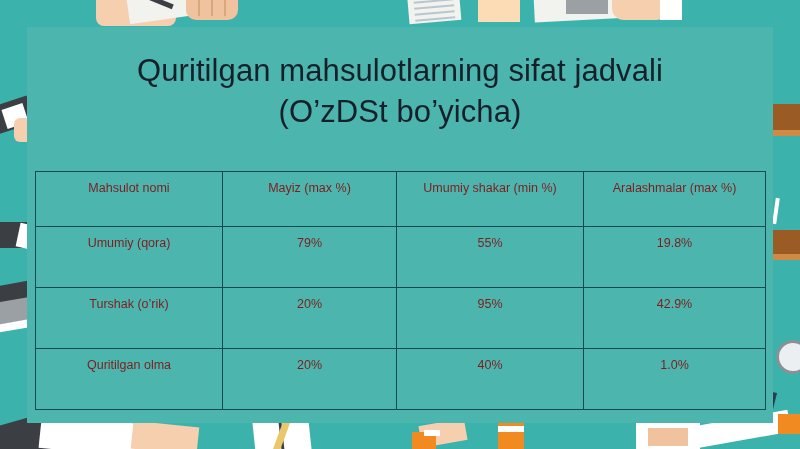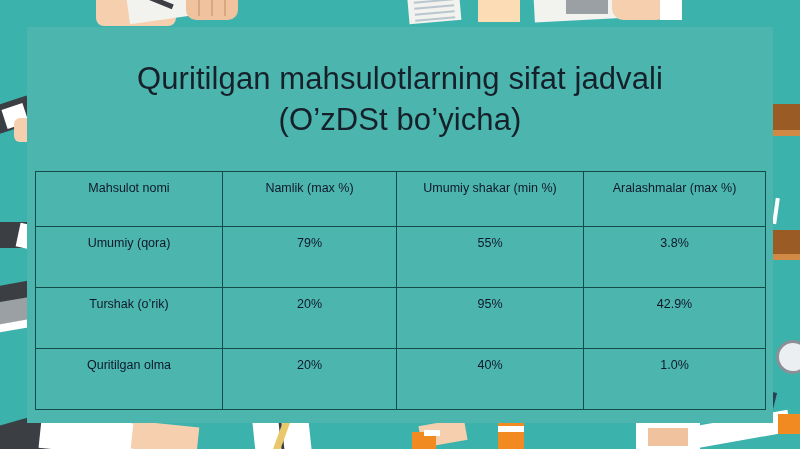--- a/index.html
+++ b/index.html
@@ -55,21 +55,21 @@
   #card {
     position: absolute;
     left: 27px;
     top: 27px;
     width: 746px;
     height: 396px;
     background: #4cb6ae;
   }
 
   #title {
-    margin: 8px;
+    margin: 0;
     padding: 24px 40px 0 40px;
     text-align: center;
     color: #16202b;
     font-size: 31px;
     font-weight: 400;
     line-height: 1.32;
     letter-spacing: 0.1px;
     white-space: pre-line;
   }
 
@@ -78,21 +78,21 @@
     position: absolute;
     left: 8px;
     top: 144px;
     width: 730px;
     border-collapse: collapse;
     table-layout: fixed;
   }
   #quality-table td,
   #quality-table th {
     border: 1.4px solid #134a4b;
-    color: #0f172a;
+    color: #7f1d1d;
     font-weight: 400;
     text-align: center;
     vertical-align: top;
     padding-top: 9px;
     font-size: 12.5px;
   }
   #quality-table thead th {
     height: 44px;
   }
   #quality-table tbody td {
@@ -178,31 +178,31 @@
     <table id="quality-table">
       <colgroup>
         <col class="col-1">
           <col class="col-2">
           <col class="col-3">
           <col class="col-4">
       </colgroup>
       <thead>
         <tr>
           <th>Mahsulot nomi</th>
-          <th>Namlik (max %)</th>
+          <th>Mayiz (max %)</th>
           <th>Umumiy shakar (min %)</th>
           <th>Aralashmalar (max %)</th>
         </tr>
       </thead>
       <tbody>
         <tr>
           <td>Umumiy (qora)</td>
           <td>79%</td>
           <td>55%</td>
-          <td>3.8%</td>
+          <td>19.8%</td>
         </tr>
         <tr>
           <td>Turshak (o’rik)</td>
           <td>20%</td>
           <td>95%</td>
           <td>42.9%</td>
         </tr>
         <tr>
           <td>Quritilgan olma</td>
           <td>20%</td>

